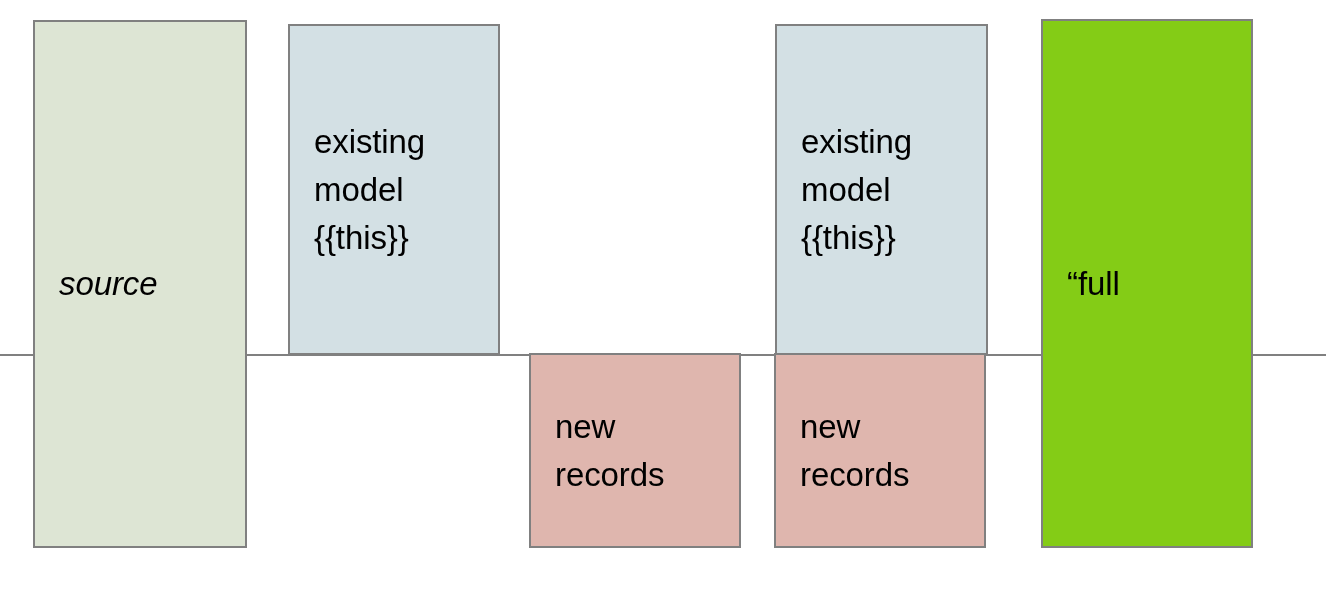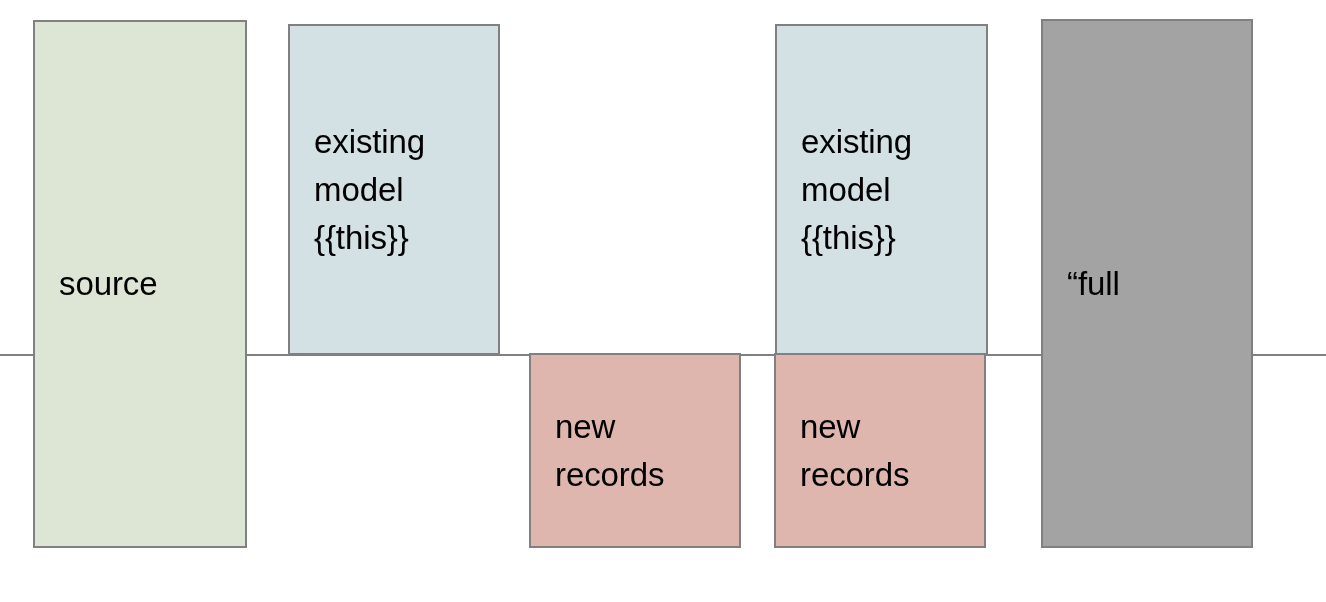--- a/index.html
+++ b/index.html
@@ -44,39 +44,39 @@
   }
 </style>
 </head>
 <body>
 
 <div id="canvas" style="width: 1326px; height: 602px; background: rgb(255, 255, 255);">
 
   <div class="axis-line" style="top: 354px; width: 1326px; border-top: 2px solid rgb(128, 128, 128);"></div>
 
   <div id="boxes-layer">
-      <div class="box" style="left: 33px; top: 20px; width: 214px; height: 528px; background: rgb(221, 229, 212); border-color: rgb(128, 128, 128);">
+      <div class="box" style="left: 33px; top: 20px; width: 214px; height: 528px; background: rgb(221, 229, 212); border-color: rgb(128, 128, 128); font-style: italic;">
         <div class="line">source</div>
       </div>
       <div class="box" style="left: 288px; top: 24px; width: 212px; height: 331px; background: rgb(211, 224, 228); border-color: rgb(128, 128, 128);">
         <div class="line">existing</div>
         <div class="line">model</div>
         <div class="line">{{this}}</div>
       </div>
       <div class="box" style="left: 529px; top: 353px; width: 212px; height: 195px; background: rgb(223, 182, 174); border-color: rgb(128, 128, 128);">
         <div class="line">new</div>
         <div class="line">records</div>
       </div>
       <div class="box" style="left: 775px; top: 24px; width: 213px; height: 331px; background: rgb(211, 224, 228); border-color: rgb(128, 128, 128);">
         <div class="line">existing</div>
         <div class="line">model</div>
         <div class="line">{{this}}</div>
       </div>
       <div class="box" style="left: 774px; top: 353px; width: 212px; height: 195px; background: rgb(223, 182, 174); border-color: rgb(128, 128, 128);">
         <div class="line">new</div>
         <div class="line">records</div>
       </div>
-      <div class="box" style="left: 1041px; top: 19px; width: 212px; height: 529px; background: #a3a3a3; border-color: rgb(128, 128, 128);">
+      <div class="box" style="left: 1041px; top: 19px; width: 212px; height: 529px; background: #84cc16; border-color: rgb(128, 128, 128);">
         <div class="line">“full</div>
       </div>
     </div>
 
 </div>
 
 </body></html>

